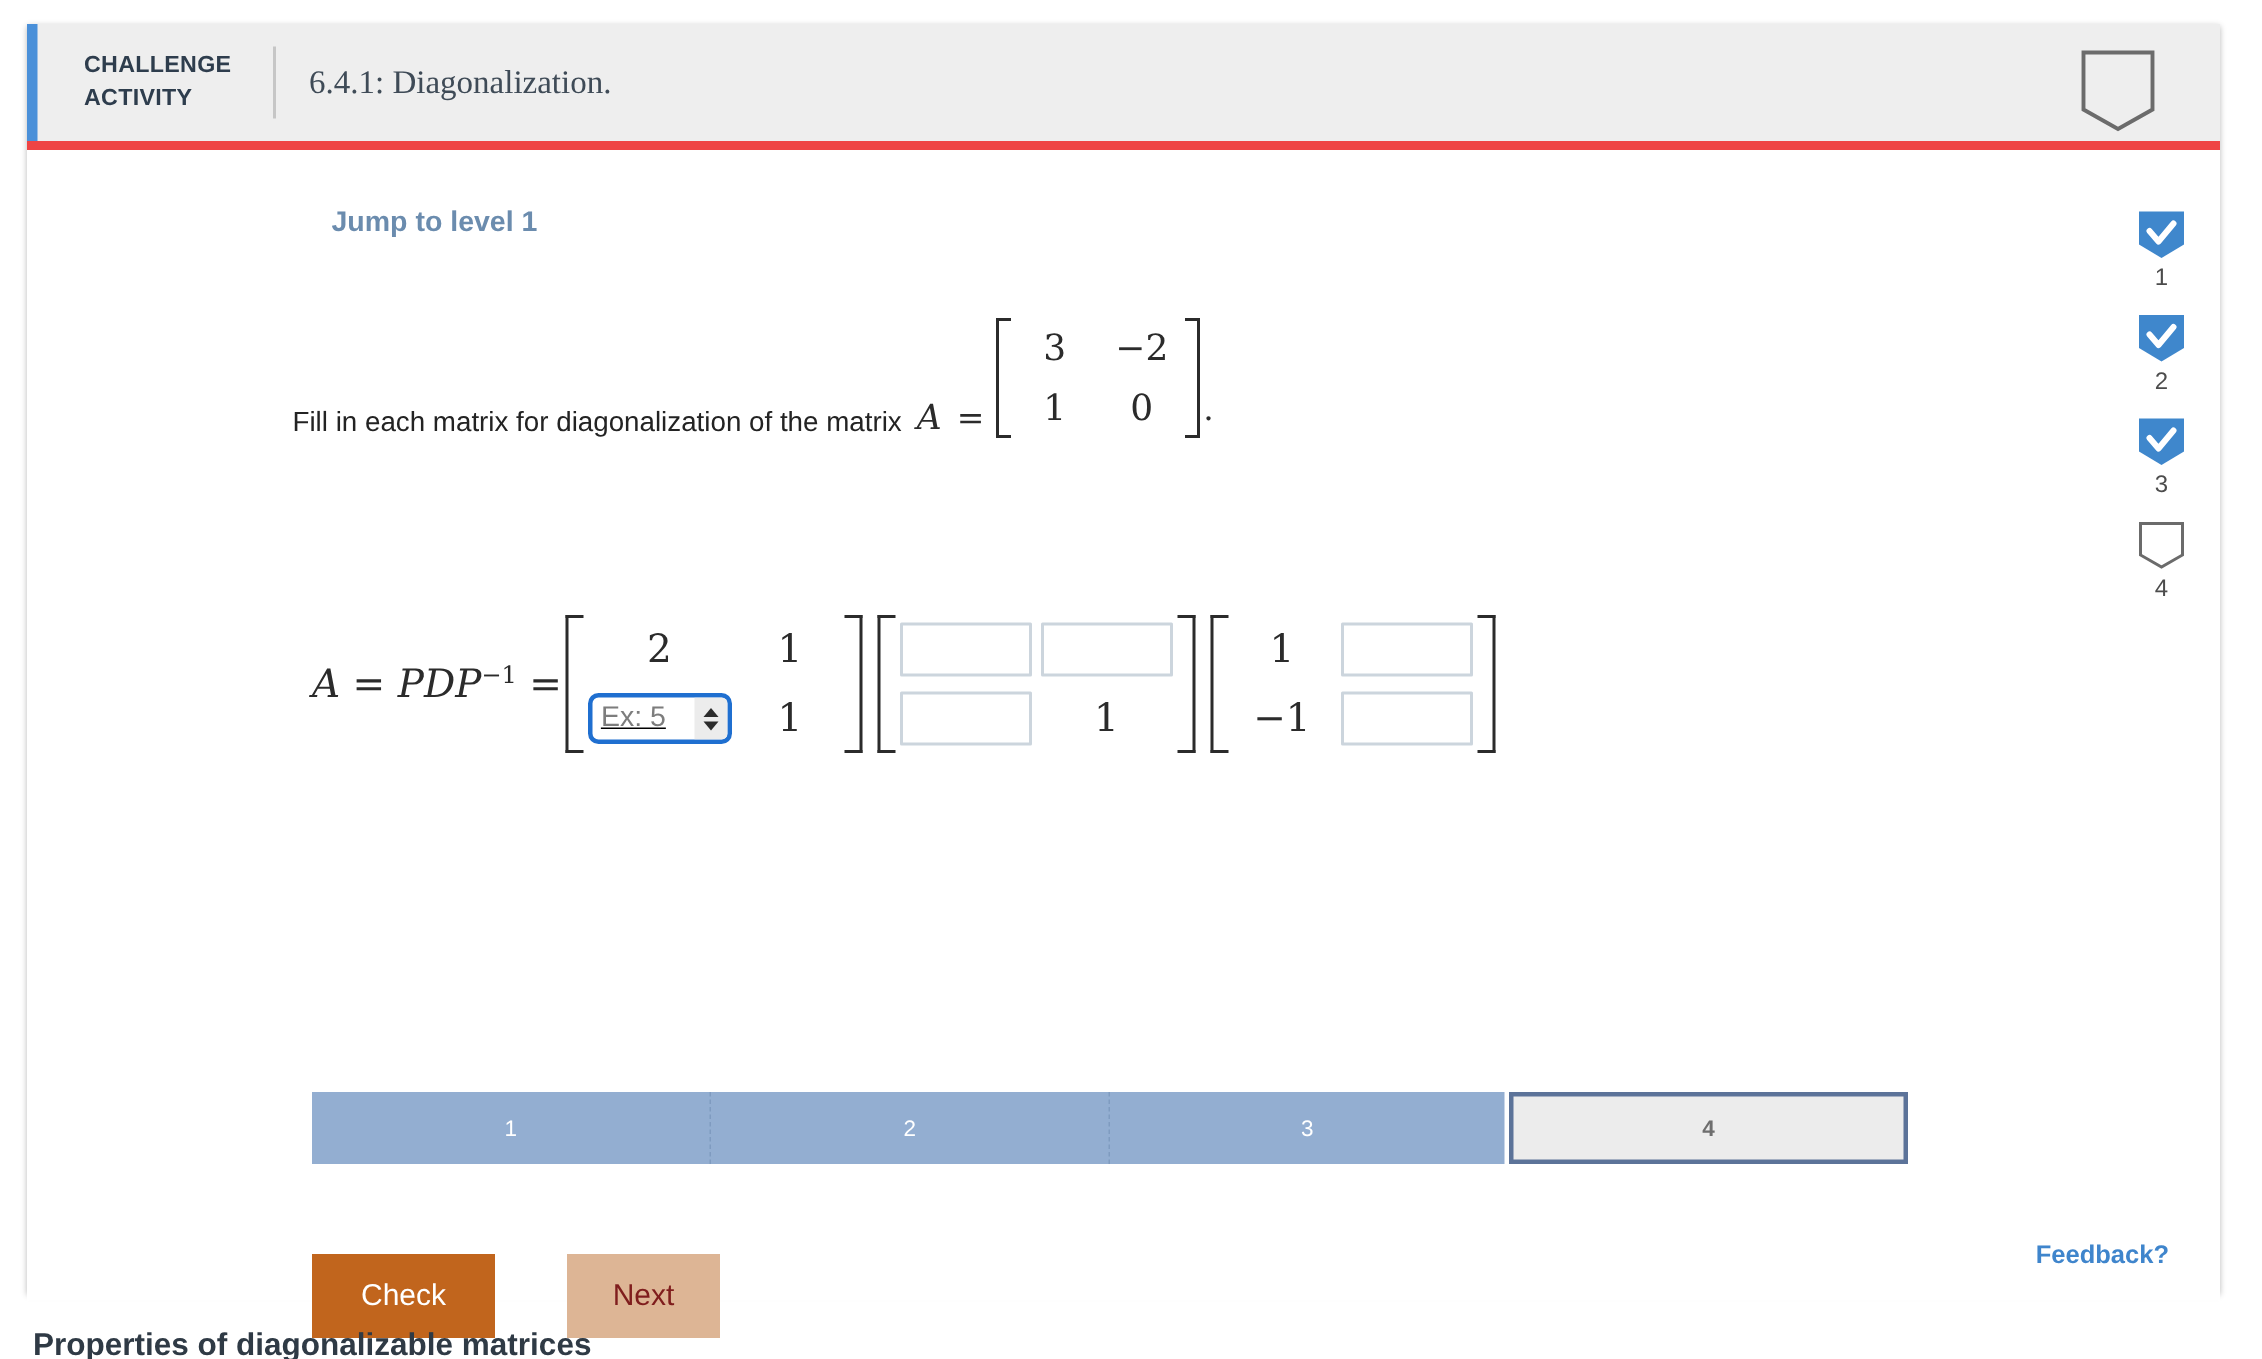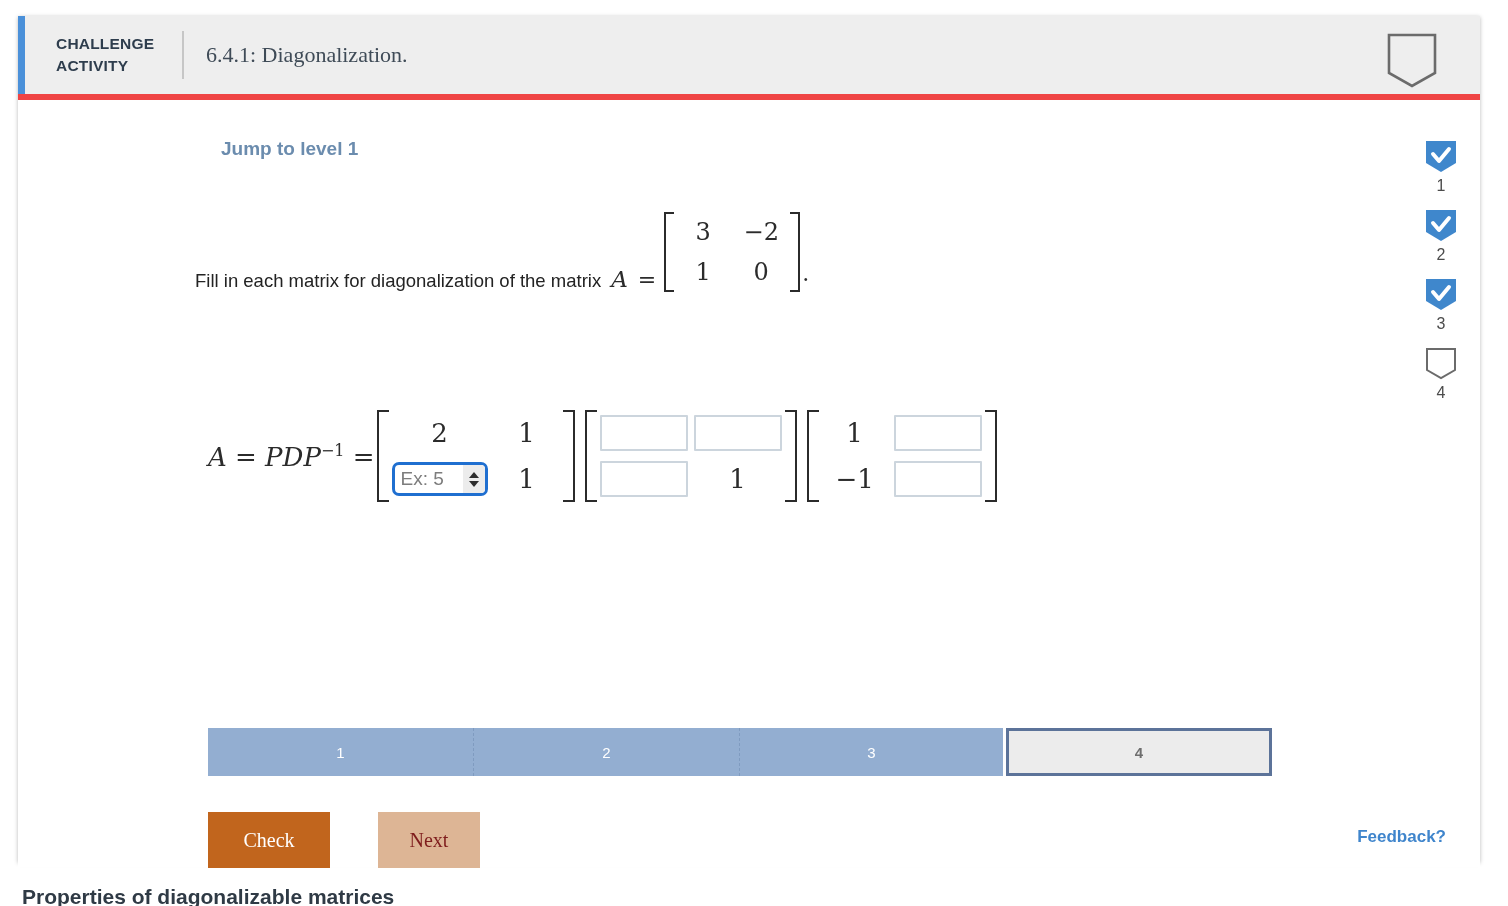--- a/index.html
+++ b/index.html
@@ -191,20 +191,21 @@
     box-sizing: border-box;
     border-radius: 1px;
   }
   .cellbox {
     display: flex;
     align-items: center;
     justify-content: center;
     min-width: 60px;
     height: 46px;
     padding: 0 3px;
+    text-decoration: underline;
   }
 
   
   .num-input {
     position: relative;
     width: 96px;
     height: 34px;
     border: 3px solid #1f6fd0;
     border-radius: 7px;
     background: #fff;
@@ -275,23 +276,24 @@
     position: absolute;
     left: 190px;
     top: 712px;
     display: flex;
     gap: 48px;
   }
   .btn {
     border: none;
     color: #ffffff;
     font-size: 20px;
-    font-family: Liberation Serif, serif;
+    font-family: Liberation Sans, sans-serif;
     cursor: pointer;
     padding: 10px;
+    margin-top: 24px;
   }
   .btn-check {
     width: 122px;
     height: 56px;
     background: #c1651d;
   }
   .btn-next {
     width: 102px;
     height: 56px;
     background: #ddb595;

